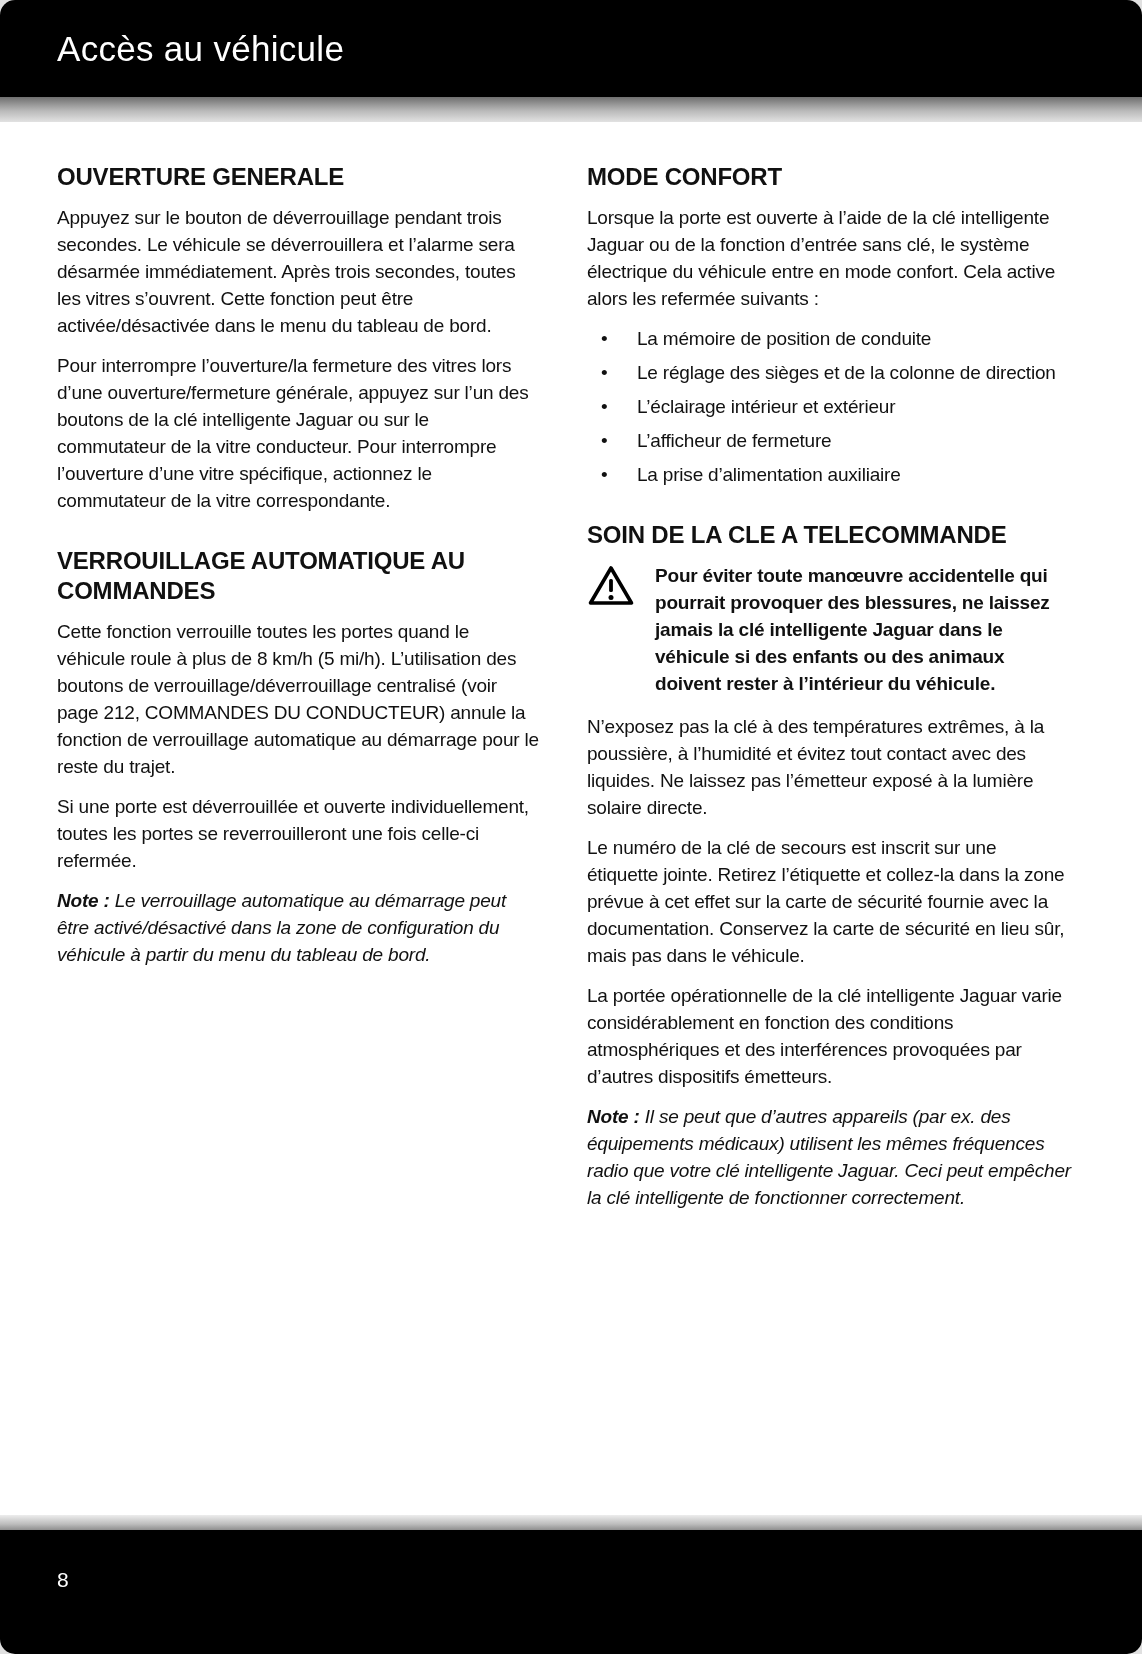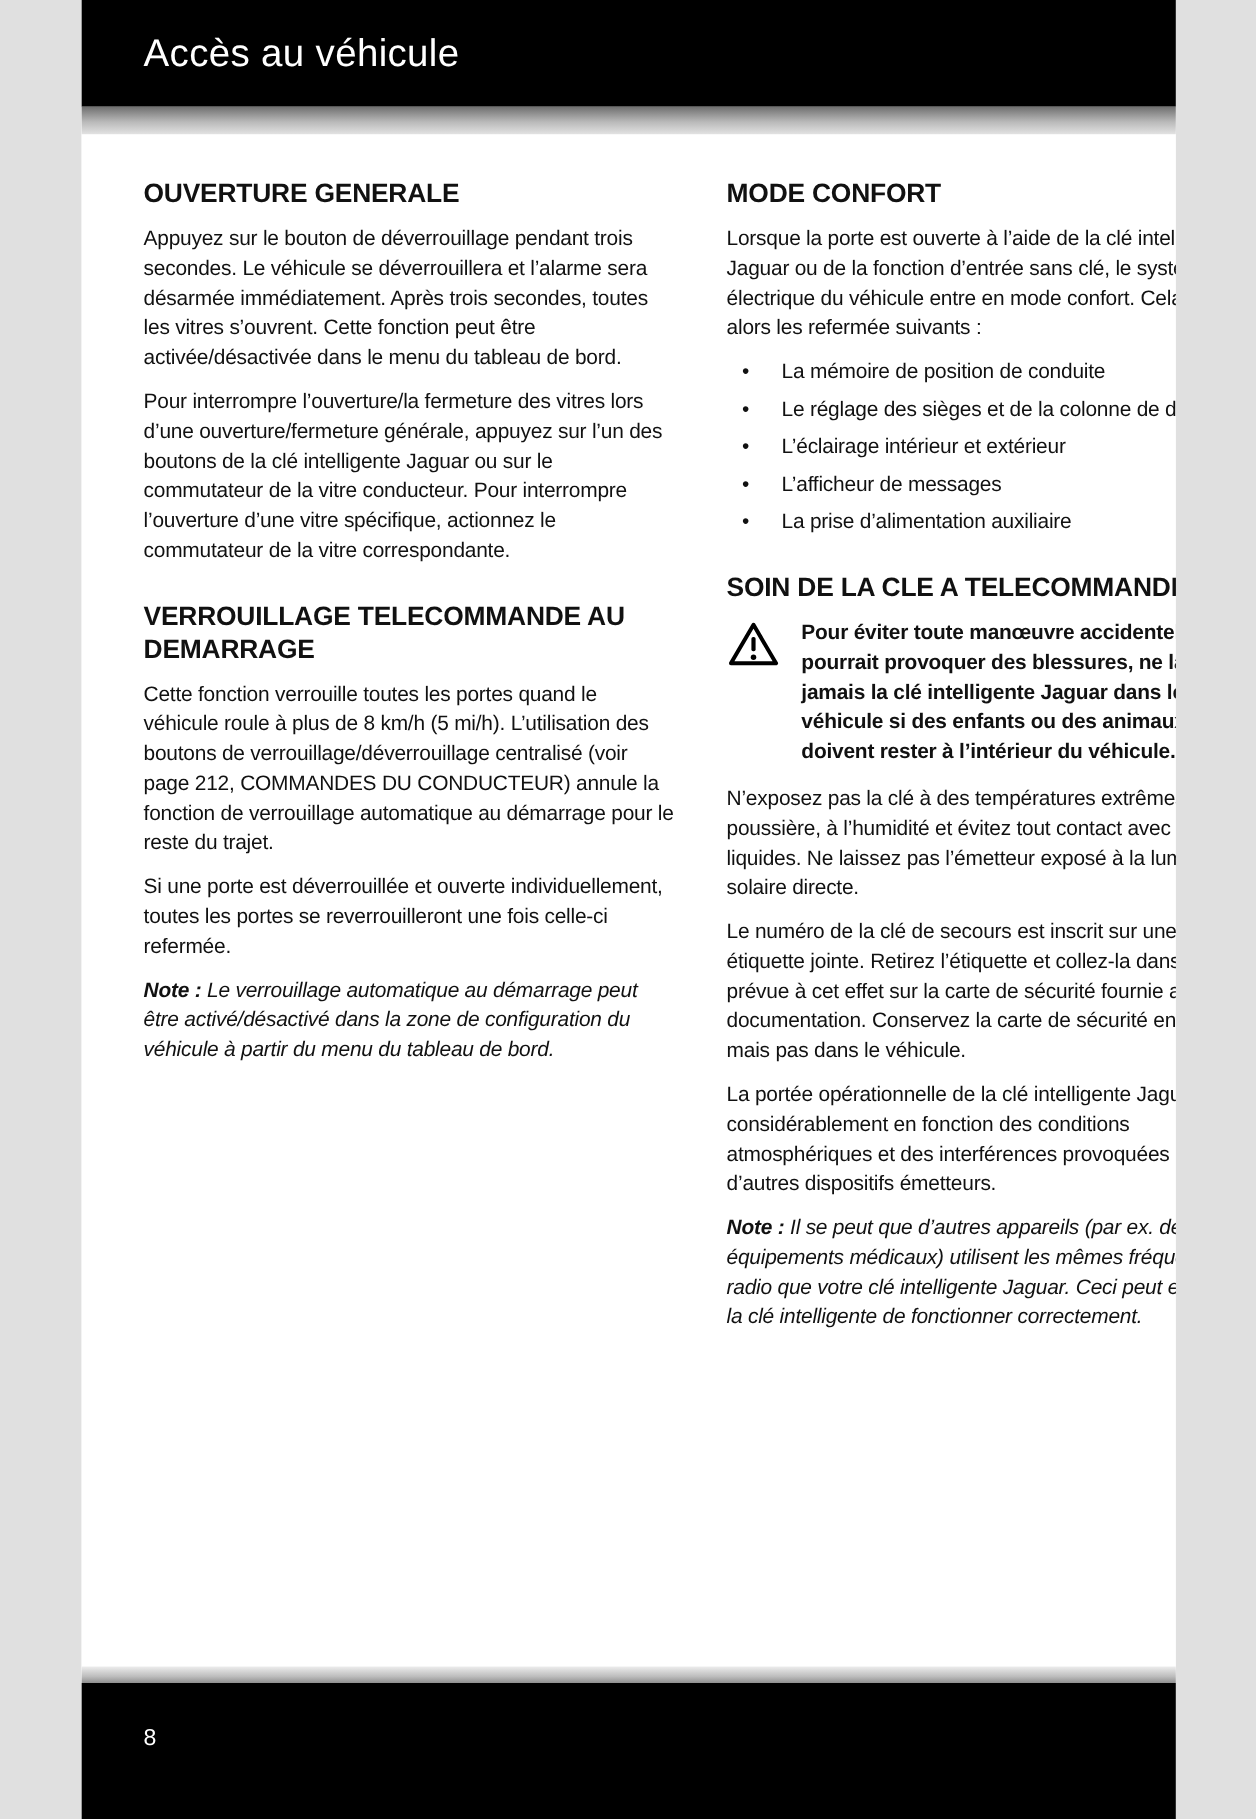--- a/index.html
+++ b/index.html
@@ -1,23 +1,24 @@
 <!DOCTYPE html>
 <html><head>
 <meta charset="utf-8">
 <style>
   html,body { margin:0; padding:0; background:#e0e0e0; }
   .page {
     position:relative;
-    width:995px; height:1654px;
+    width:1142px; height:1654px;
     margin:0 auto;
     background:#ffffff;
     font-family:"Liberation Sans", sans-serif;
     color:#111;
     overflow:hidden;
+    border-radius:15px;
   }
   
   .header {
     height:97px;
     background:#000;
     display:flex;
     align-items:center;
     padding-left:57px;
     box-sizing:border-box;
   }
@@ -115,21 +116,21 @@
   </div>
   <div class="header-strip"></div>
 
   <div class="main">
 
     <div class="col">
       <div class="section-heading first">OUVERTURE GENERALE</div>
       <p class="body-p">Appuyez sur le bouton de déverrouillage pendant trois secondes. Le véhicule se déverrouillera et l’alarme sera désarmée immédiatement. Après trois secondes, toutes les vitres s’ouvrent. Cette fonction peut être activée/désactivée dans le menu du tableau de bord.</p>
       <p class="body-p">Pour interrompre l’ouverture/la fermeture des vitres lors d’une ouverture/fermeture générale, appuyez sur l’un des boutons de la clé intelligente Jaguar ou sur le commutateur de la vitre conducteur. Pour interrompre l’ouverture d’une vitre spécifique, actionnez le commutateur de la vitre correspondante.</p>
 
-      <div class="section-heading">VERROUILLAGE TELECOMMANDE AU DEMARRAGE</div>
+      <div class="section-heading">VERROUILLAGE AUTOMATIQUE AU COMMANDES</div>
       <p class="body-p"><span>Cette fonction verrouille toutes les portes quand le véhicule roule à plus de 8 km/h (5 mi/h). L’utilisation des boutons de verrouillage/déverrouillage centralisé (voir page </span><span class="inline-bold">212, COMMANDES DU CONDUCTEUR</span><span>) annule la fonction de verrouillage automatique au démarrage pour le reste du trajet.</span></p>
       <p class="body-p">Si une porte est déverrouillée et ouverte individuellement, toutes les portes se reverrouilleront une fois celle-ci refermée.</p>
       <p class="body-p note-p"><span class="note-label">Note : </span><span>Le verrouillage automatique au démarrage peut être activé/désactivé dans la zone de configuration du véhicule à partir du menu du tableau de bord.</span></p>
     </div>
 
     <div class="col">
       <div class="section-heading first">MODE CONFORT</div>
       <p class="body-p">Lorsque la porte est ouverte à l’aide de la clé intelligente Jaguar ou de la fonction d’entrée sans clé, le système électrique du véhicule entre en mode confort. Cela active alors les refermée suivants :</p>
 
       <div class="bullet-list">
@@ -140,21 +141,21 @@
         <div class="bullet-item">
           <span class="bullet-dot">•</span>
           <span>Le réglage des sièges et de la colonne de direction</span>
         </div>
         <div class="bullet-item">
           <span class="bullet-dot">•</span>
           <span>L’éclairage intérieur et extérieur</span>
         </div>
         <div class="bullet-item">
           <span class="bullet-dot">•</span>
-          <span>L’afficheur de messages</span>
+          <span>L’afficheur de fermeture</span>
         </div>
         <div class="bullet-item">
           <span class="bullet-dot">•</span>
           <span>La prise d’alimentation auxiliaire</span>
         </div>
       </div>
 
       <div class="section-heading">SOIN DE LA CLE A TELECOMMANDE</div>
 
       <div class="warning">

